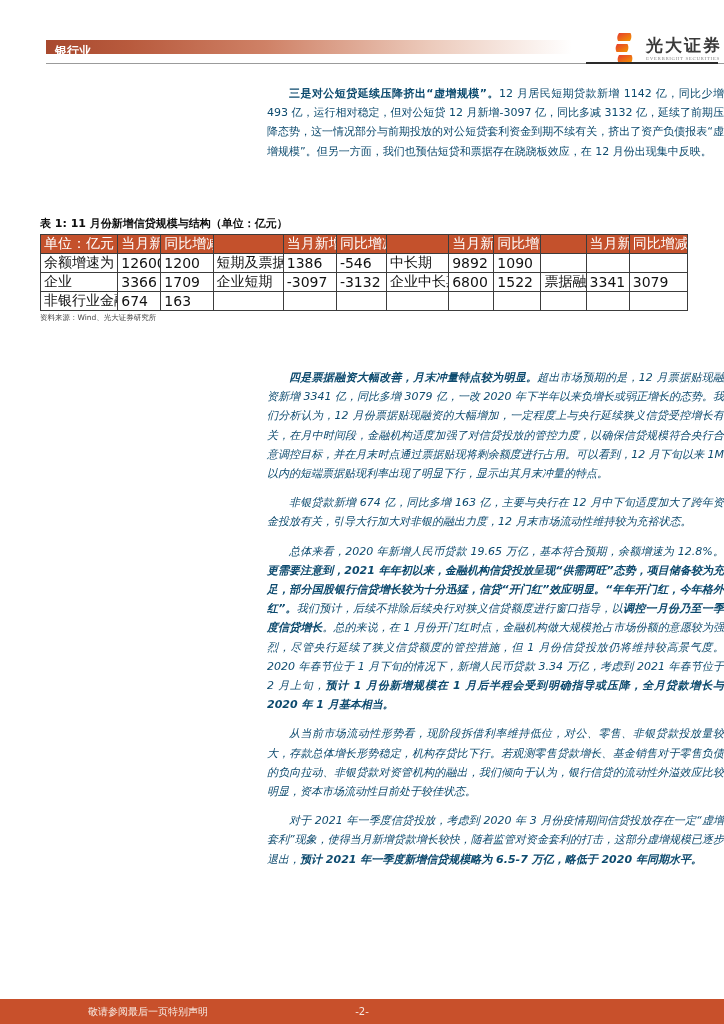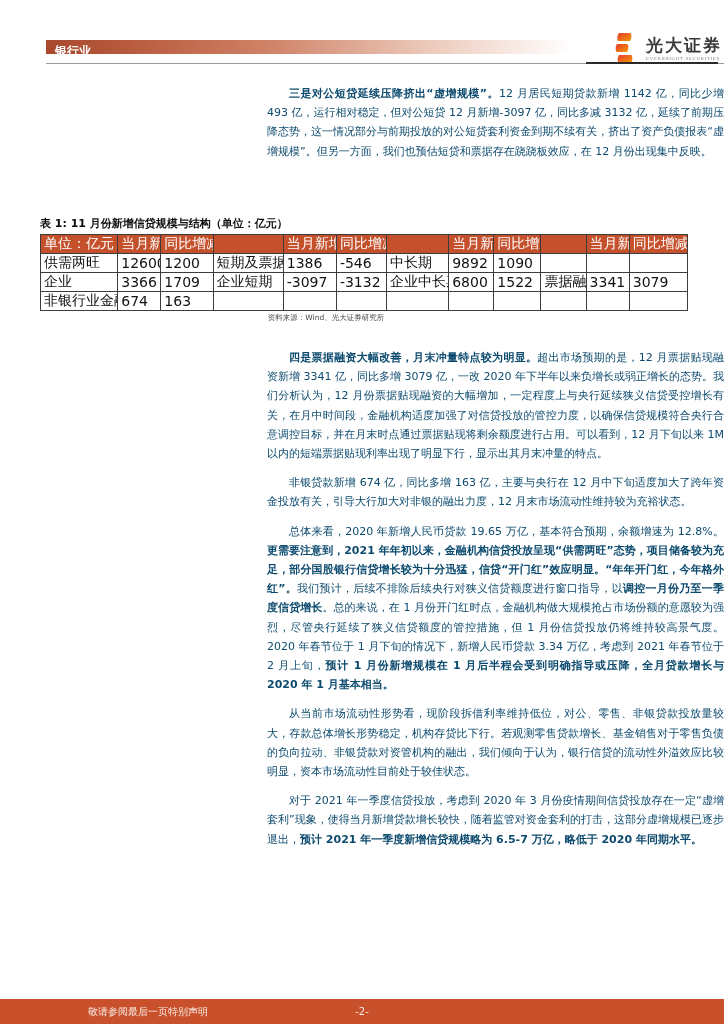--- a/index.html
+++ b/index.html
@@ -15,33 +15,33 @@
   }
   .brand{position:absolute;left:614px;top:33px;display:flex;align-items:center;gap:10px;font-family:Liberation Serif, serif;}
   .brand-icon{width:22px;height:30px;flex:0 0 auto;}
   .brand-name{font-size:17px;font-weight:bold;color:#3a3a3a;letter-spacing:2px;line-height:19px;white-space:nowrap;}
   .brand-sub{font-size:5px;color:#8a8a8a;letter-spacing:0.6px;margin-top:1px;white-space:nowrap;}
   .header-rule{position:absolute;left:46px;top:63px;width:678px;height:1px;background:#9b9b9b;}
   .header-rule-dark{position:absolute;left:586px;top:62px;width:132px;height:2px;background:#2a2a2a;}
   
   .paras{position:absolute;width:457px;font-size:11px;line-height:19.2px;text-align:justify;color:#0c4a6e;margin-left:34px;}
   #intro-paras{left:233px;top:84px;}
-  #body-paras{left:233px;top:348px;}
+  #body-paras{left:233px;top:368px;font-style:italic;}
   .paras p{margin:0 0 10px 0;text-indent:2em;}
   .paras .bold{font-weight:bold;}
   
   .table-block{position:absolute;left:40px;top:216px;width:572px;}
   .table-title{font-size:11px;font-weight:bold;color:#0d0d0d;margin-bottom:3px;}
   table.credit{border-collapse:collapse;table-layout:fixed;width:648px;font-size:14px;border-radius:26px;}
   table.credit th,table.credit td{
     border:1px solid #3c3c3c;padding:0 3px;height:14px;text-align:left;
     overflow:hidden;white-space:nowrap;font-weight:normal;
   }
   table.credit thead th{background:#c4512c;color:#ffffff;border-color:#3c3c3c;}
-  .table-source{font-size:7.5px;color:#444;margin-top:2px;text-align:center;}
+  .table-source{font-size:7.5px;color:#444;margin-top:2px;}
   
   .footer-bar{
     position:absolute;left:0;bottom:0;width:724px;height:25px;background:#c8502b;
     color:#f7e9e2;font-size:10px;display:flex;align-items:center;
   }
   .footer-disclaimer{margin-left:88px;}
   .footer-page{position:absolute;left:0;width:724px;text-align:center;}
 </style>
 </head>
 <body>
@@ -105,21 +105,21 @@
             <th></th>
             <th>当月新增</th>
             <th>同比增减</th>
             <th></th>
             <th>当月新增</th>
             <th>同比增减</th>
           </tr>
         </thead>
         <tbody>
           <tr>
-            <td>供需两旺</td>
+            <td>余额增速为</td>
             <td>12600</td>
             <td>1200</td>
             <td>短期及票据</td>
             <td>1386</td>
             <td>-546</td>
             <td>中长期</td>
             <td>9892</td>
             <td>1090</td>
             <td></td>
             <td></td>

